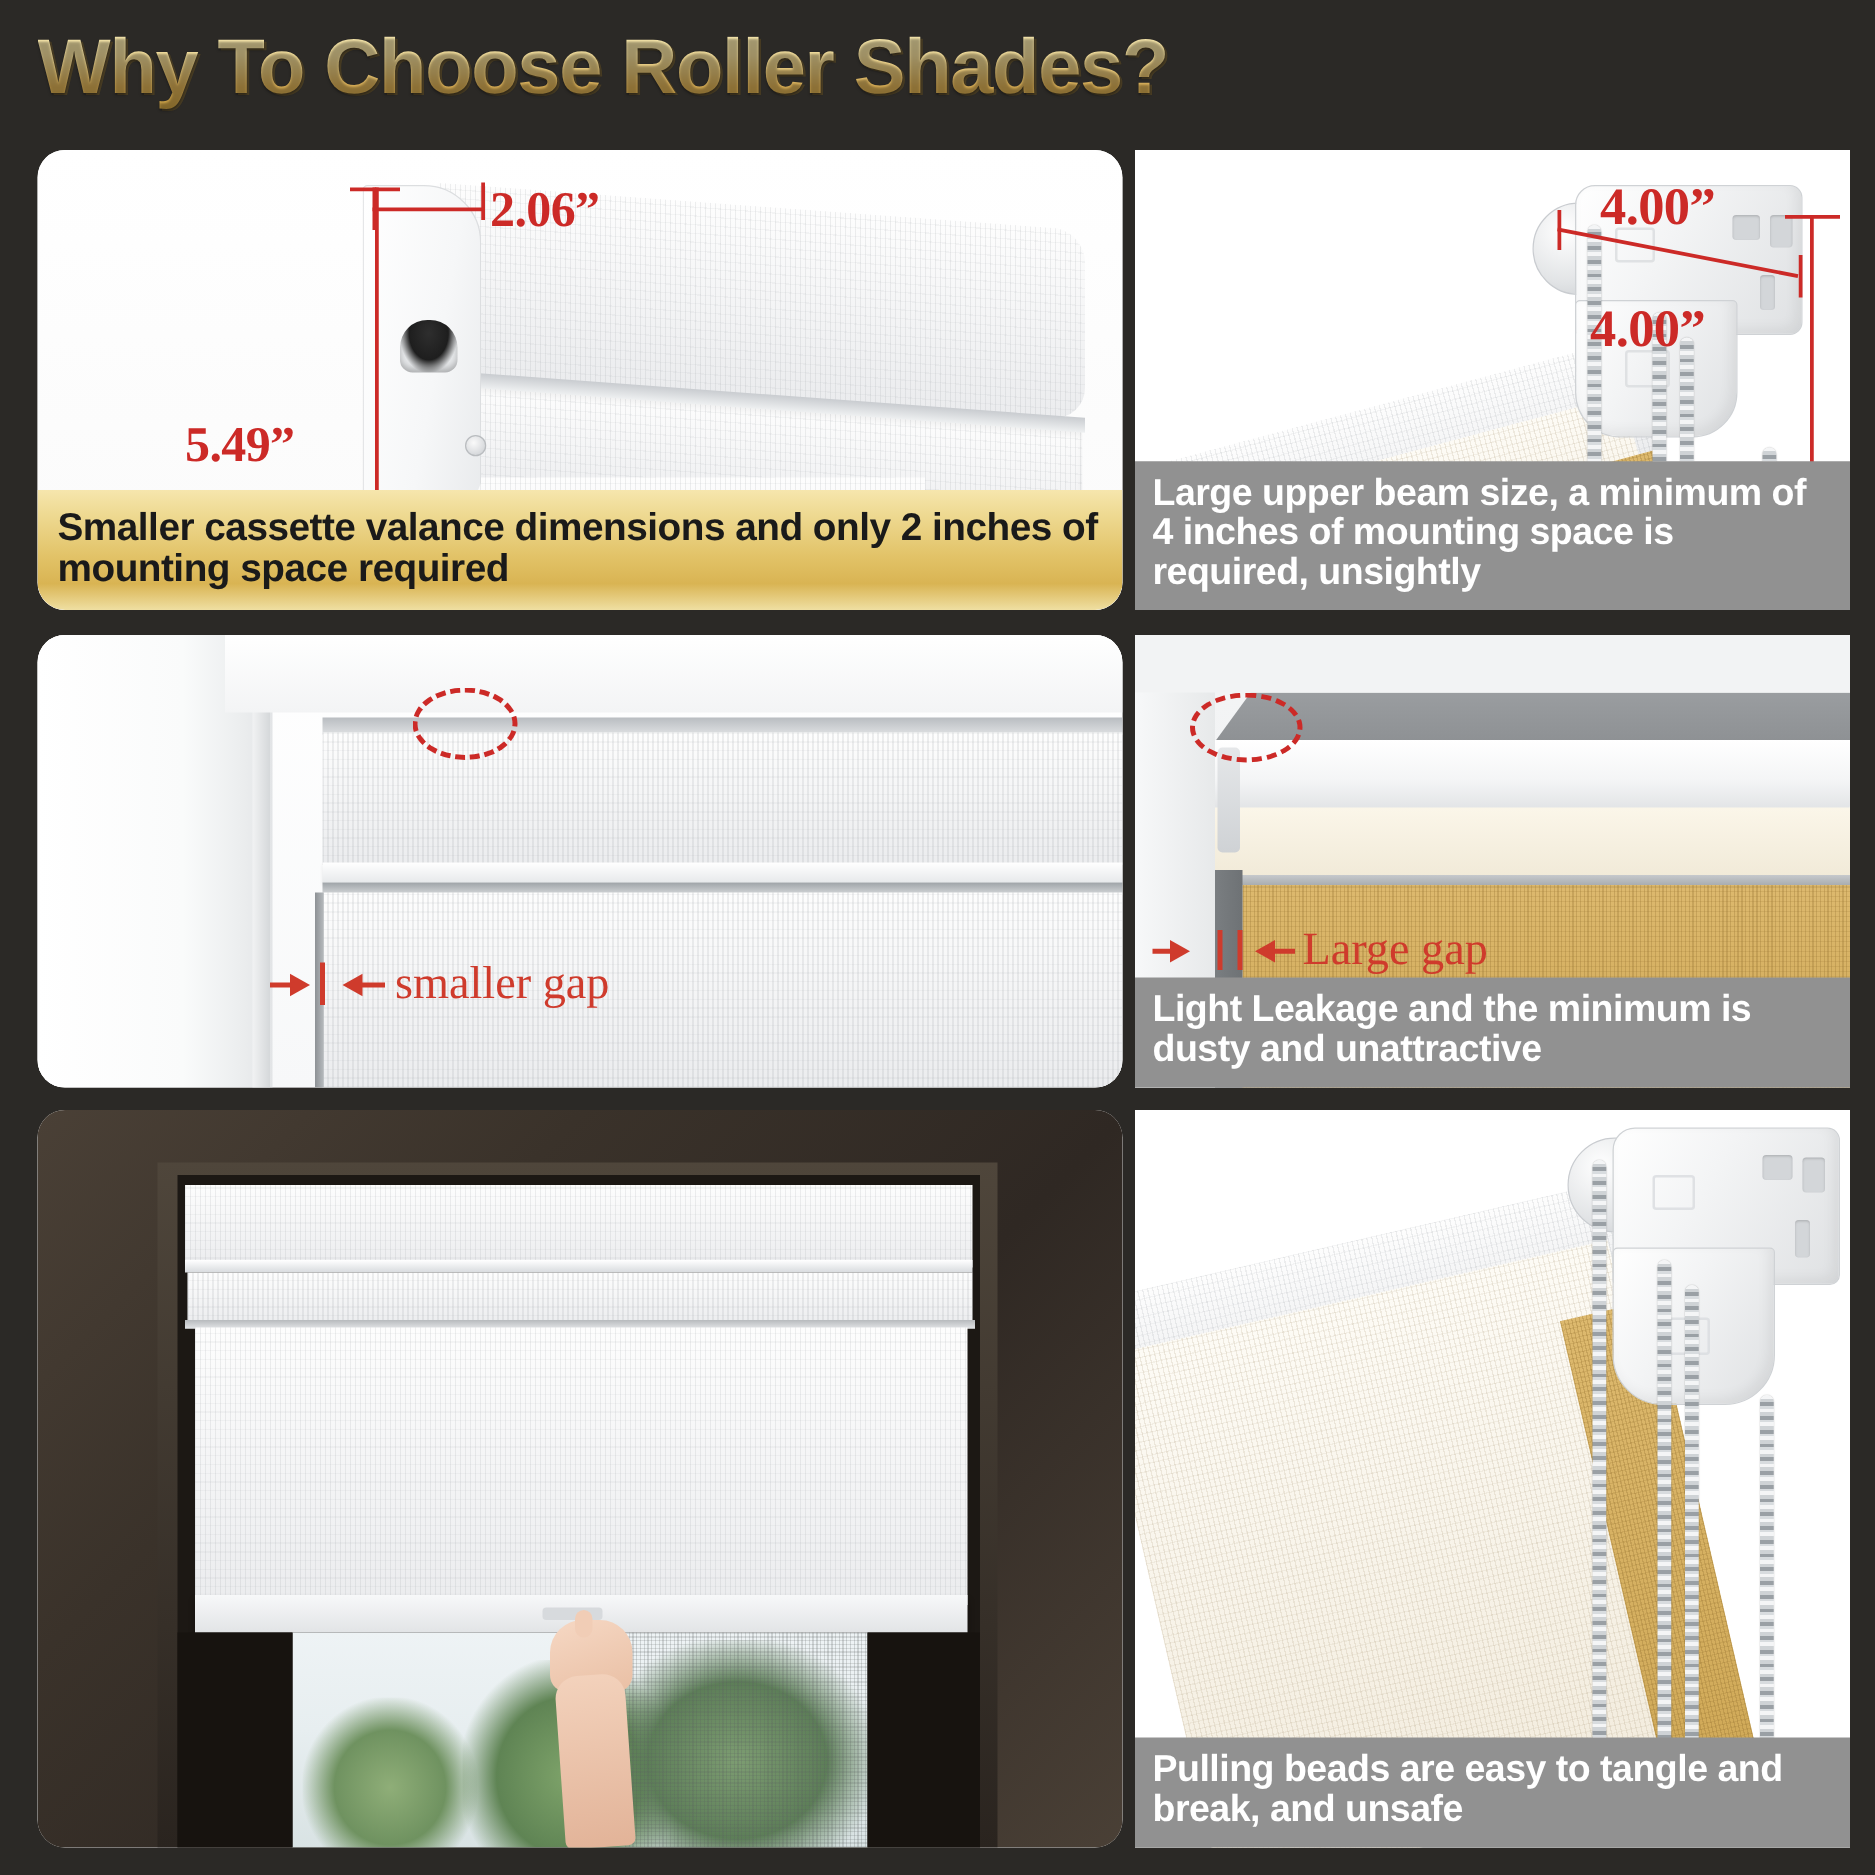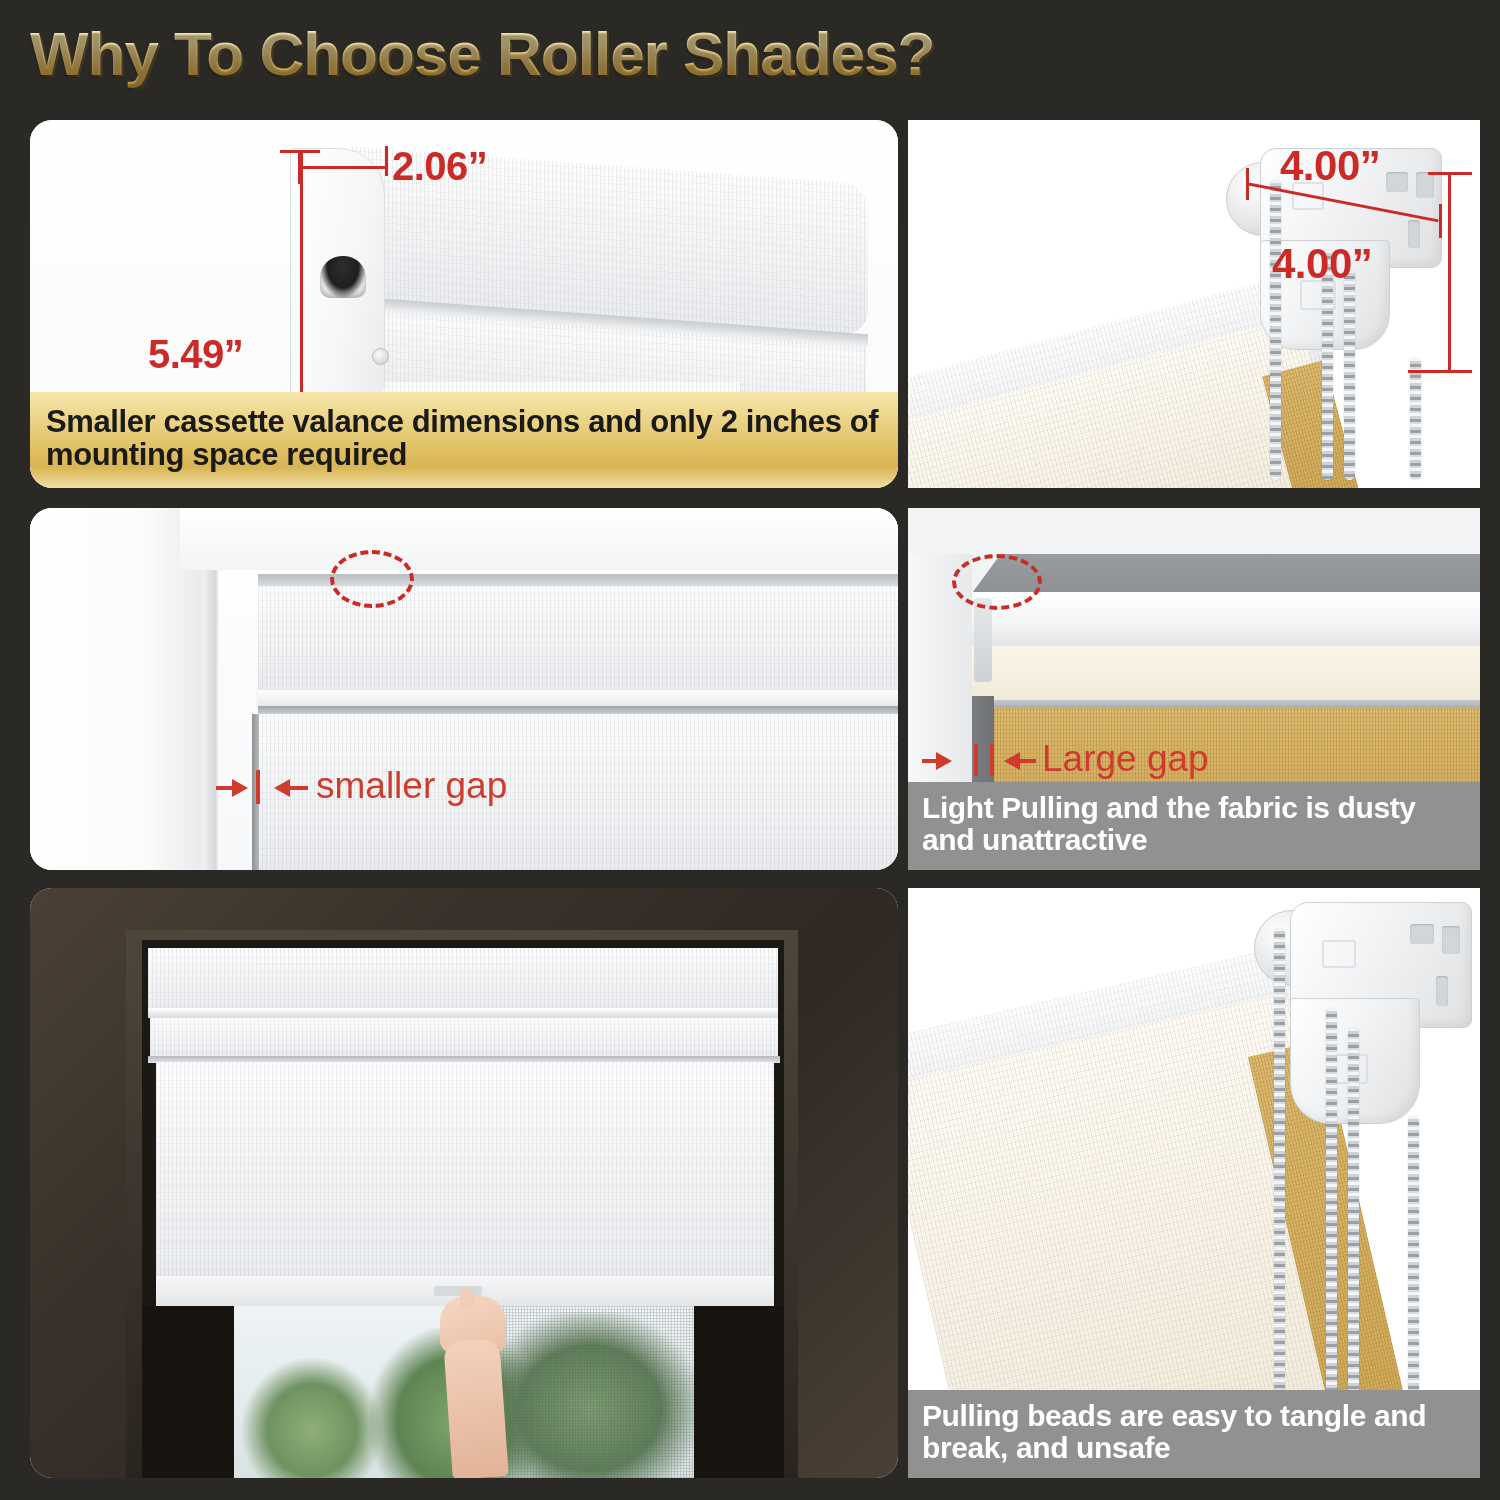--- a/index.html
+++ b/index.html
@@ -49,21 +49,21 @@
   .panel.left  { border-radius: 22px; }
   .panel.right { border-radius: 0; }
 
   .p1 { left: 30px;  top: 120px;  width: 868px; height: 368px; }
   .p2 { left: 908px; top: 120px;  width: 572px; height: 368px; }
   .p3 { left: 30px;  top: 508px;  width: 868px; height: 362px; }
   .p4 { left: 908px; top: 508px;  width: 572px; height: 362px; }
   .p5 { left: 30px;  top: 888px;  width: 868px; height: 590px; }
   .p6 { left: 908px; top: 888px;  width: 572px; height: 590px; }
 
-  .photo { position: absolute; left: 0; top: 0; right: 0; bottom: 0; }
+  .photo { position: absolute; left: 0; top: 0; right: 0; bottom: 0; font-family: Liberation Serif, serif; }
 
   
   .caption {
     position: absolute; left: 0; right: 0; bottom: 0;
     padding: 14px 4px 16px 16px;
     font-weight: bold;
     line-height: 1.06;
     letter-spacing: -0.4px;
   }
   .caption.gold {
@@ -253,20 +253,21 @@
       <div class="tick-v" style="left:338px;top:48px;height:32px;"></div>
       <div class="tick-v" style="left:531px;top:84px;height:34px;"></div>
       <div class="dim-label" style="left:372px;top:22px;font-size:42px;">4.00”</div>
 
       <div class="dim-line-v" style="left:540px;top:52px;height:200px;"></div>
       <div class="tick-h" style="left:520px;top:52px;width:44px;"></div>
       <div class="tick-h" style="left:500px;top:250px;width:64px;"></div>
       <div class="dim-label" style="left:364px;top:120px;font-size:42px;">4.00”</div>
     </div>
 
+    <div class="caption gray">Large upper beam size, a minimum of 4 inches of mounting space is required, unsightly</div>
   </div>
 
   <div class="panel left p3">
     <div class="photo" style="background:linear-gradient(180deg,#ffffff,#f7f8f9);">
 
       <div style="position:absolute;left:0;top:0;width:188px;height:362px;
                   background:linear-gradient(90deg,#ffffff 0%,#fafbfb 62%,#eceeef 86%,#e2e4e6 100%);"></div>
       <div style="position:absolute;left:172px;top:0;width:14px;height:362px;
                   background:linear-gradient(90deg,#f1f2f3,#d5d8da);"></div>
 
@@ -332,21 +333,21 @@
 
       <div class="arrow-r" style="left:28px;top:244px;"></div>
       <div class="stem-r" style="left:14px;top:251px;width:18px;"></div>
       <div style="position:absolute;left:66px;top:236px;width:4px;height:32px;background:#cf3b2c;"></div>
       <div style="position:absolute;left:82px;top:236px;width:4px;height:32px;background:#cf3b2c;"></div>
       <div class="arrow-l" style="left:96px;top:244px;"></div>
       <div class="stem-r" style="left:110px;top:251px;width:18px;"></div>
       <div class="gap-label" style="left:134px;top:230px;font-size:37px;text-align:right;">Large gap</div>
     </div>
 
-    <div class="caption gray">Light Pulling and the fabric is dusty and unattractive</div>
+    <div class="caption gray">Light Leakage and the minimum is dusty and unattractive</div>
   </div>
 
   <div class="panel left p5">
     <div class="photo" style="background:linear-gradient(135deg,#4a4036 0%,#3a322a 30%,#2f2823 60%,#4a4036 100%);">
 
       <div style="position:absolute;left:96px;top:42px;width:672px;height:548px;
                   background:linear-gradient(180deg,#4f463b,#2a241f);"></div>
       <div style="position:absolute;left:112px;top:52px;width:642px;height:538px;
                   background:#1c1814;"></div>
 

